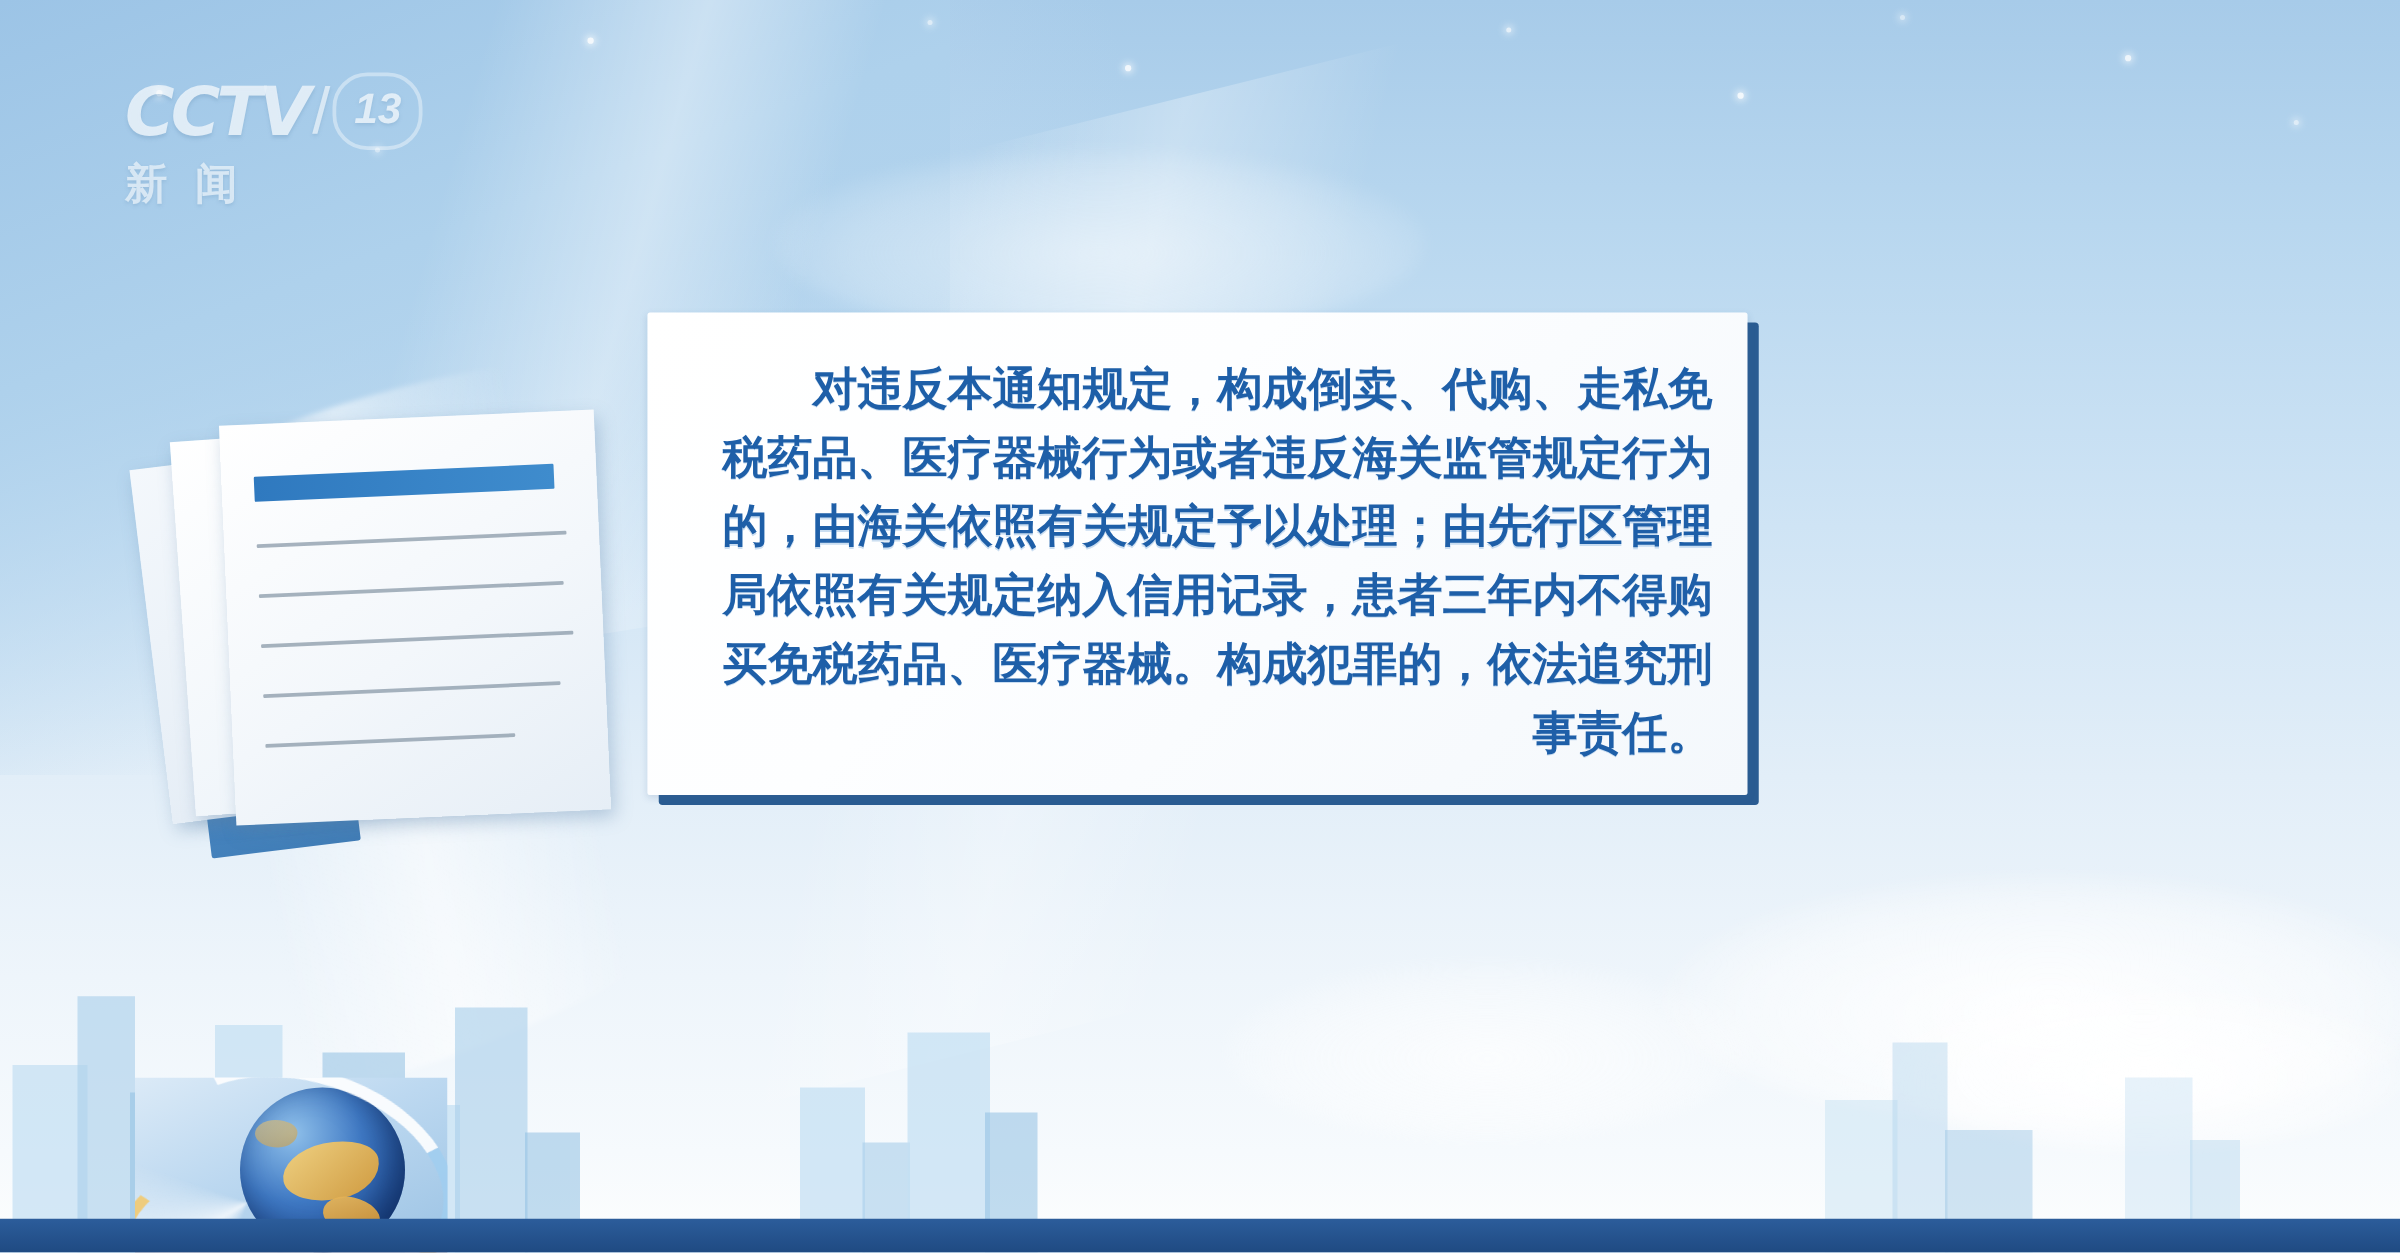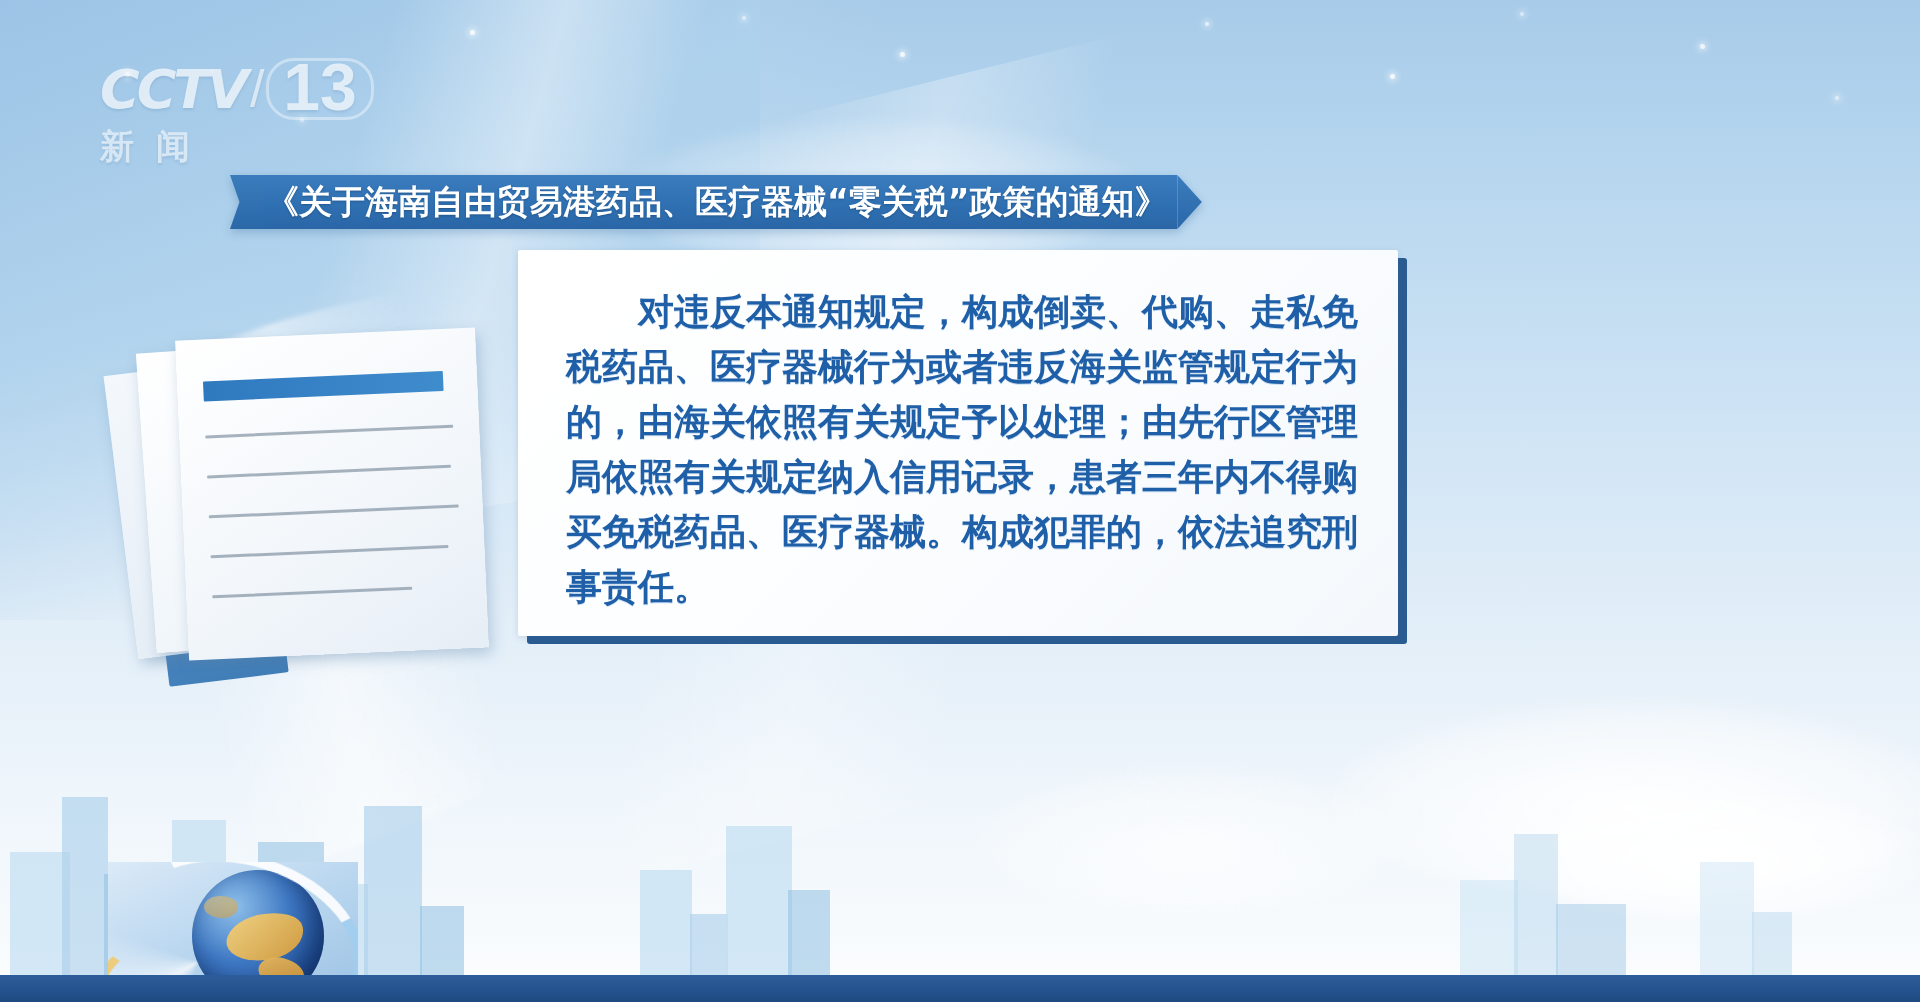--- a/index.html
+++ b/index.html
@@ -68,21 +68,21 @@
     font-family:"DejaVu Sans","Liberation Sans",sans-serif;
     font-size:54px;font-weight:bold;letter-spacing:-3px;color:rgba(255,255,255,.92);
     text-shadow:0 2px 3px rgba(120,160,195,.55);
     font-style:italic;
   }
   .logo-slash{
     font-size:52px;color:rgba(255,255,255,.82);margin:0 2px 0 4px;font-weight:300;
     text-shadow:0 2px 3px rgba(120,160,195,.5);
   }
   .logo-13{
-    font-size:66px;font-weight:bold;color:rgba(255,255,255,.92);
+    font-size:34px;font-weight:bold;color:rgba(255,255,255,.92);font-style:italic;
     border:3px solid rgba(255,255,255,.55);border-radius:28px;padding:0 14px 4px 14px;
     line-height:52px;text-shadow:0 2px 3px rgba(120,160,195,.5);
   }
   .logo-cn{
     margin-top:4px;text-align:left;width:250px;
     font-size:34px;font-weight:bold;letter-spacing:22px;
     color:rgba(255,255,255,.80);text-shadow:0 2px 3px rgba(120,160,195,.5);
   }
 
   
@@ -137,20 +137,21 @@
     background:#2a5c92;border-radius:3px;
   }
   .card{
     position:absolute;left:518px;top:250px;width:880px;height:386px;
     background:linear-gradient(135deg,#ffffff 0%,#fdfeff 40%,#f4f8fc 100%);
     border-radius:2px;
     box-shadow:0 2px 6px rgba(60,100,150,.18);
   }
   .card-body{
     padding:34px 28px 0 48px;
+    text-align:right;
   }
   .card-p{
     font-family:"DejaVu Sans","Liberation Sans",sans-serif;
     font-size:36px;font-weight:bold;line-height:55px;color:#1e5fa8;
     text-indent:72px;letter-spacing:0px;
     text-shadow:0 1px 0 rgba(160,195,230,.55);
     margin:0;
   }
 
   
@@ -288,27 +289,20 @@
     <div class="sheet sheet-front">
       <div class="doc-bar"></div>
       <div class="doc-line" style="top:96px;width:248px;"></div>
       <div class="doc-line" style="top:136px;width:244px;"></div>
       <div class="doc-line" style="top:176px;width:250px;"></div>
       <div class="doc-line" style="top:216px;width:238px;"></div>
       <div class="doc-line" style="top:256px;width:200px;"></div>
     </div>
   </div>
 
-  <div class="banner">
-    <div class="banner-cap-l"></div>
-    <div class="banner-body">
-      <span class="banner-text">《关于海南自由贸易港药品、医疗器械“零关税”政策的通知》</span>
-    </div>
-    <div class="banner-cap-r"></div>
-  </div>
 
   <div class="card-shadow"></div>
   <div class="card">
     <div class="card-body">
       <p class="card-p">对违反本通知规定，构成倒卖、代购、走私免税药品、医疗器械行为或者违反海关监管规定行为的，由海关依照有关规定予以处理；由先行区管理局依照有关规定纳入信用记录，患者三年内不得购买免税药品、医疗器械。构成犯罪的，依法追究刑事责任。</p>
     </div>
   </div>
 
   <div class="globe-wrap">
     <div class="globe-bg"></div>

